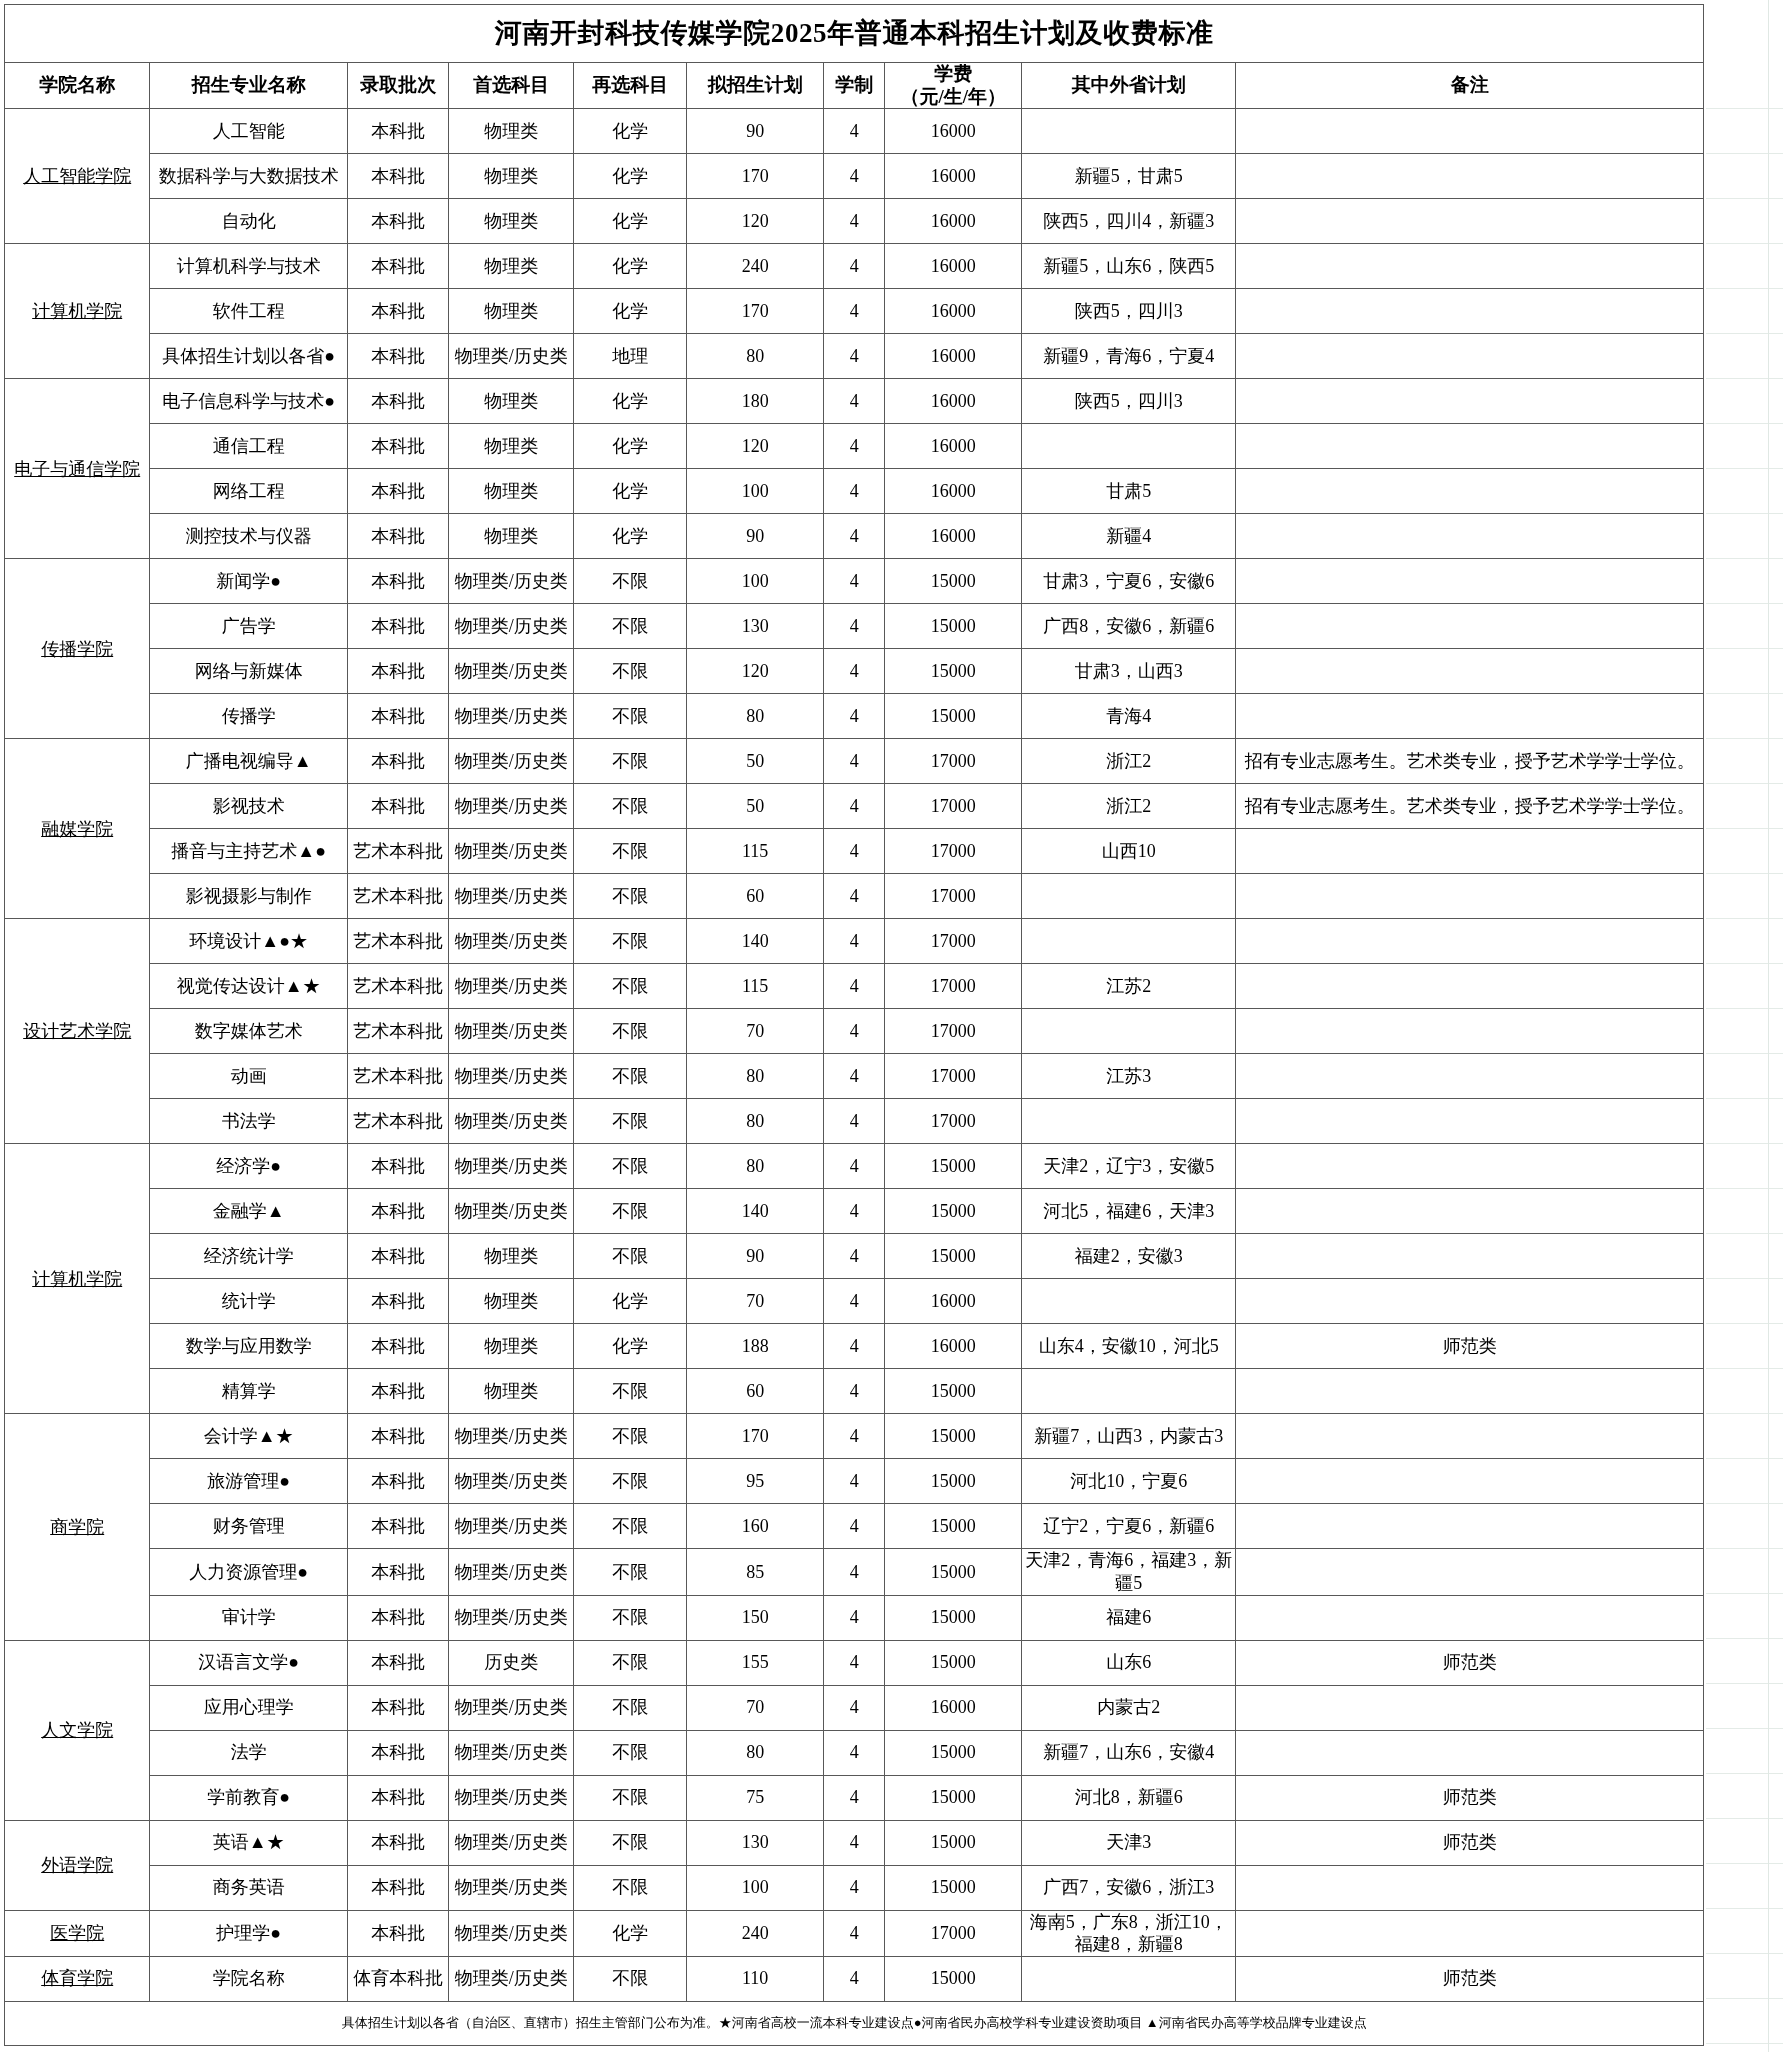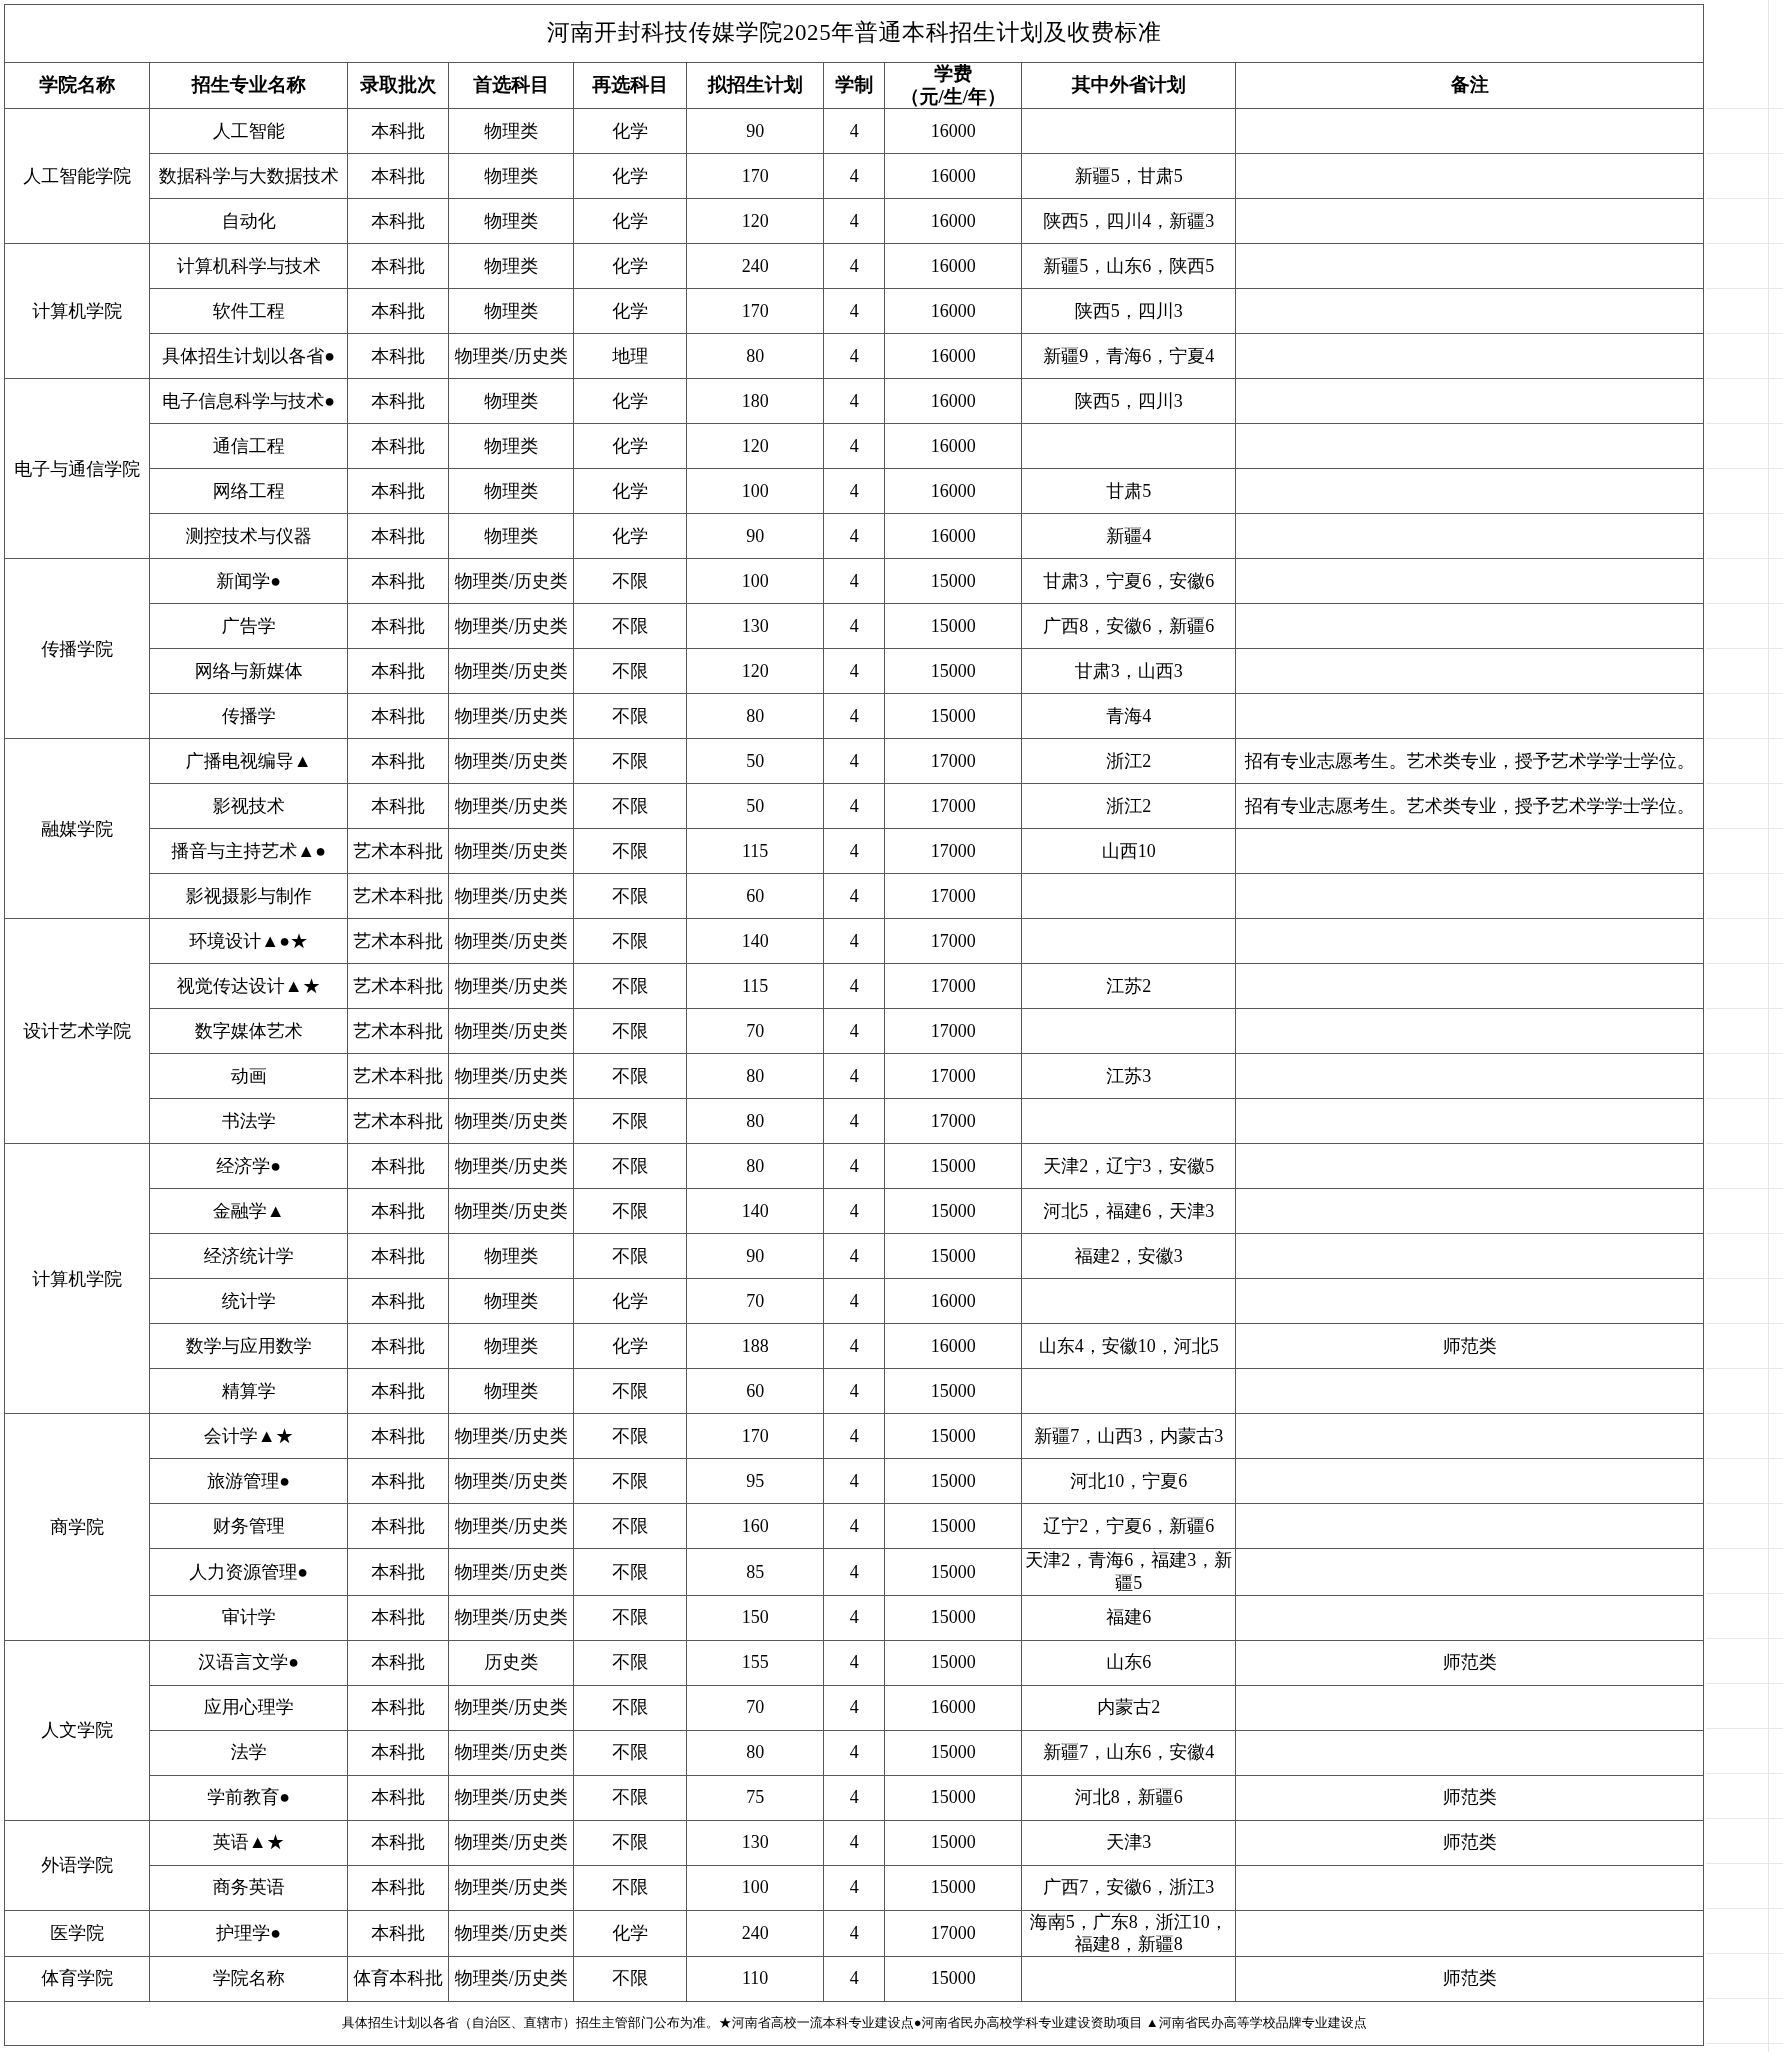--- a/index.html
+++ b/index.html
@@ -32,34 +32,34 @@
     padding:0 2.4px;
     text-align:center;
     vertical-align:middle;
     font-size:18px;
     line-height:22.6px;
     overflow:hidden;
     word-break:break-all;
   }
   tr.title-row td{
     height:57px;
-    font-size:23px;
-    font-weight:normal;
+    font-size:27px;
+    font-weight:bold;
     letter-spacing:0.6px;
   }
   tr.header-row th{
     height:43px;
     font-size:19px;
     font-weight:bold;
     line-height:22.6px;
   }
   tr.data-row{height:45px;}
   tr.data-row td{height:43px;}
   tr.group-start td{border-top:1.8px solid #404040;}
-  td.college{font-size:18px;}
+  td.college{font-size:18px;text-decoration:underline;}
   td.major-cell{font-size:18px;}
   tr.footer-row td{
     height:43px;
     font-size:13px;
   }
   table.sheet{border:1.8px solid #404040;}
 </style>
 </head>
 <body>
 

